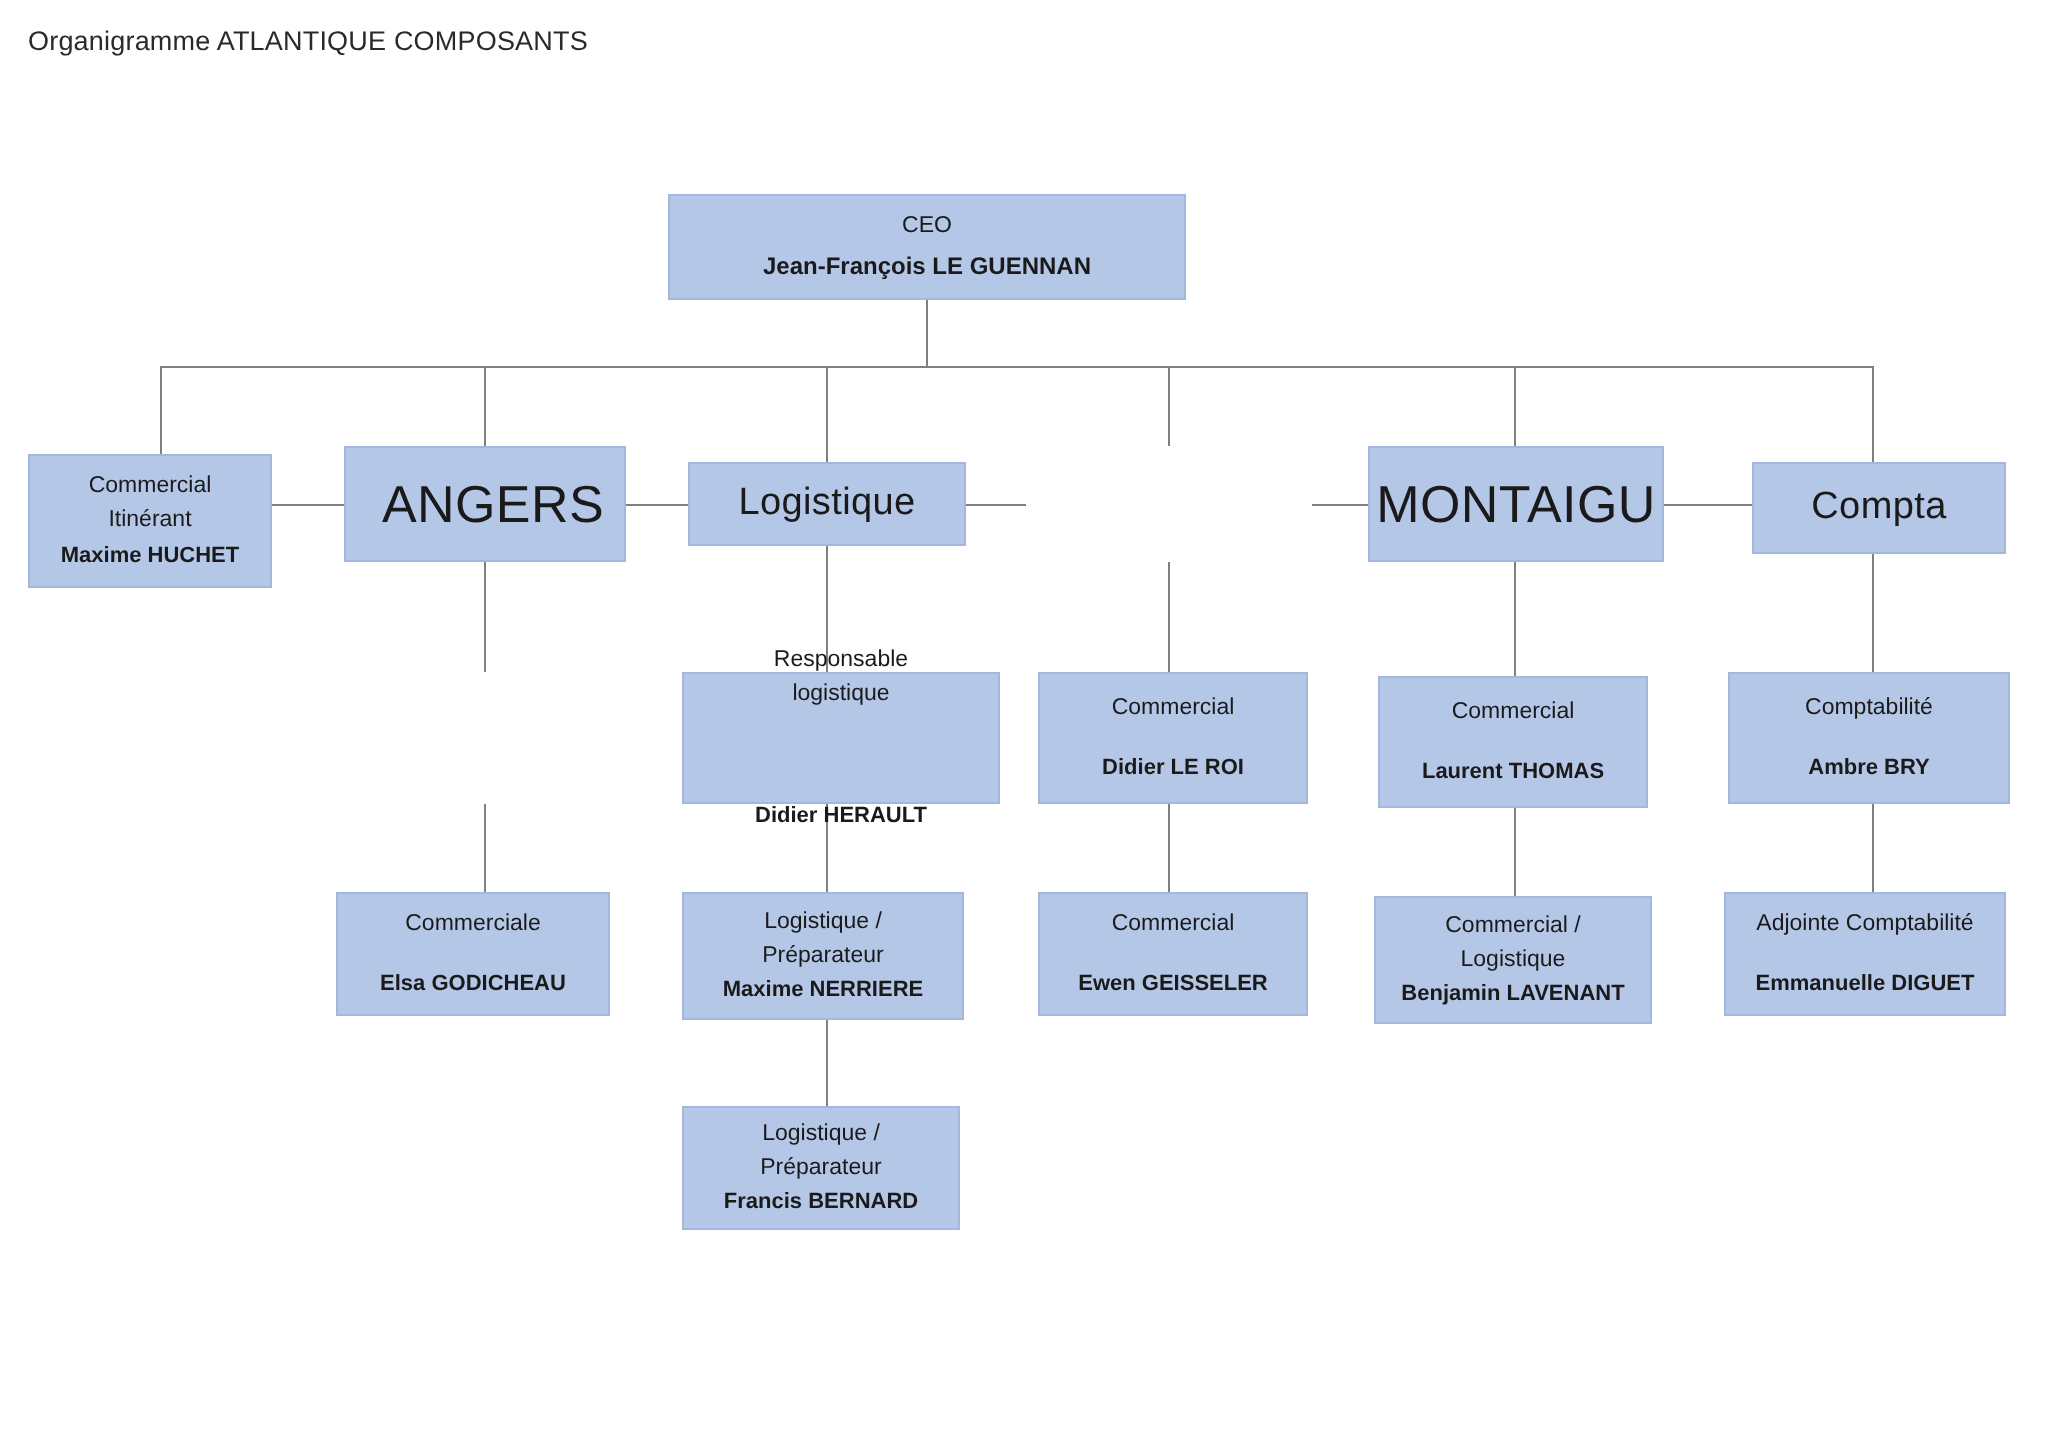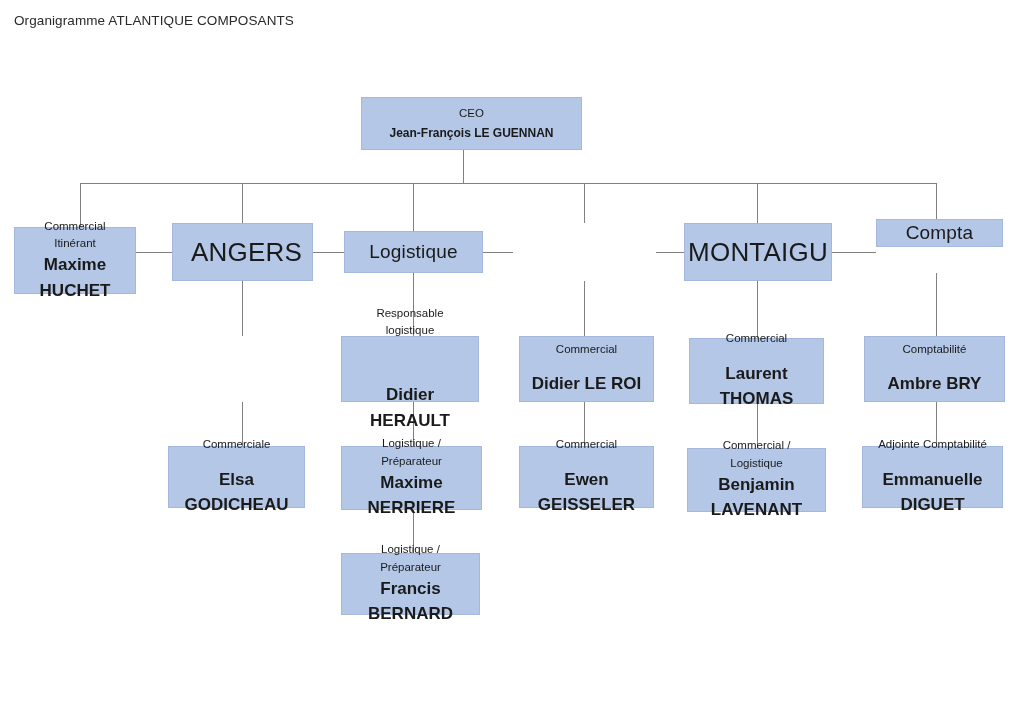--- a/index.html
+++ b/index.html
@@ -52,21 +52,21 @@
     color: #1a1a1a;
     padding: 2px 4px;
   }
   .node .role {
     font-size: 11.5px;
     font-weight: 400;
     line-height: 1.5;
     white-space: pre-line;
   }
   .node .person {
-    font-size: 17px;
+    font-size: 11px;
     font-weight: bold;
     line-height: 1.5;
   }
   .node.gap .person { margin-top: 13px; }
 
   
   .node.ceo .role { font-size: 11.5px; }
   .node.ceo .person { font-size: 12px; font-weight: bold; margin-top: 2px; }
 
   
@@ -109,21 +109,21 @@
   <div class="line v" style="left:936px; top:273px; height:63px;"></div>
 
   <div class="line v" style="left:242px; top:402px; height:44px;"></div>
   <div class="line v" style="left:413px; top:402px; height:44px;"></div>
   <div class="line v" style="left:584px; top:402px; height:44px;"></div>
   <div class="line v" style="left:757px; top:404px; height:44px;"></div>
   <div class="line v" style="left:936px; top:402px; height:44px;"></div>
 
   <div class="line v" style="left:413px; top:510px; height:43px;"></div>
 
-  <div class="node ceo" style="left:334px; top:97px; width:221px; height:53px;margin-left:27px;">
+  <div class="node ceo" style="left:334px; top:97px; width:259px; height:53px;">
     <div class="role">CEO</div>
     <div class="person">Jean-François LE GUENNAN</div>
   </div>
 
   <div class="node" style="left:14px; top:227px; width:122px; height:67px;">
     <div class="role">Commercial
 Itinérant</div>
     <div class="person">Maxime HUCHET</div>
   </div>
 
@@ -133,26 +133,26 @@
 
   <div class="node division small" style="left:344px; top:231px; width:139px; height:42px;">
     <div class="role">Logistique</div>
   </div>
 
 
   <div class="node division" style="left:684px; top:223px; width:148px; height:58px;">
     <div class="role">MONTAIGU</div>
   </div>
 
-  <div class="node division small" style="left:876px; top:219px; width:127px; height:28px;justify-content:center;">
+  <div class="node division small" style="left:876px; top:231px; width:127px; height:46px;justify-content:center;">
     <div class="role">Compta</div>
   </div>
 
 
-  <div class="node" style="left:341px; top:336px; width:138px; height:66px;gap:43px;">
+  <div class="node" style="left:341px; top:336px; width:159px; height:66px;gap:43px;">
     <div class="role">Responsable
 logistique</div>
     <div class="person">Didier HERAULT</div>
   </div>
 
   <div class="node gap" style="left:519px; top:336px; width:135px; height:66px;">
     <div class="role">Commercial</div>
     <div class="person">Didier LE ROI</div>
   </div>
 

